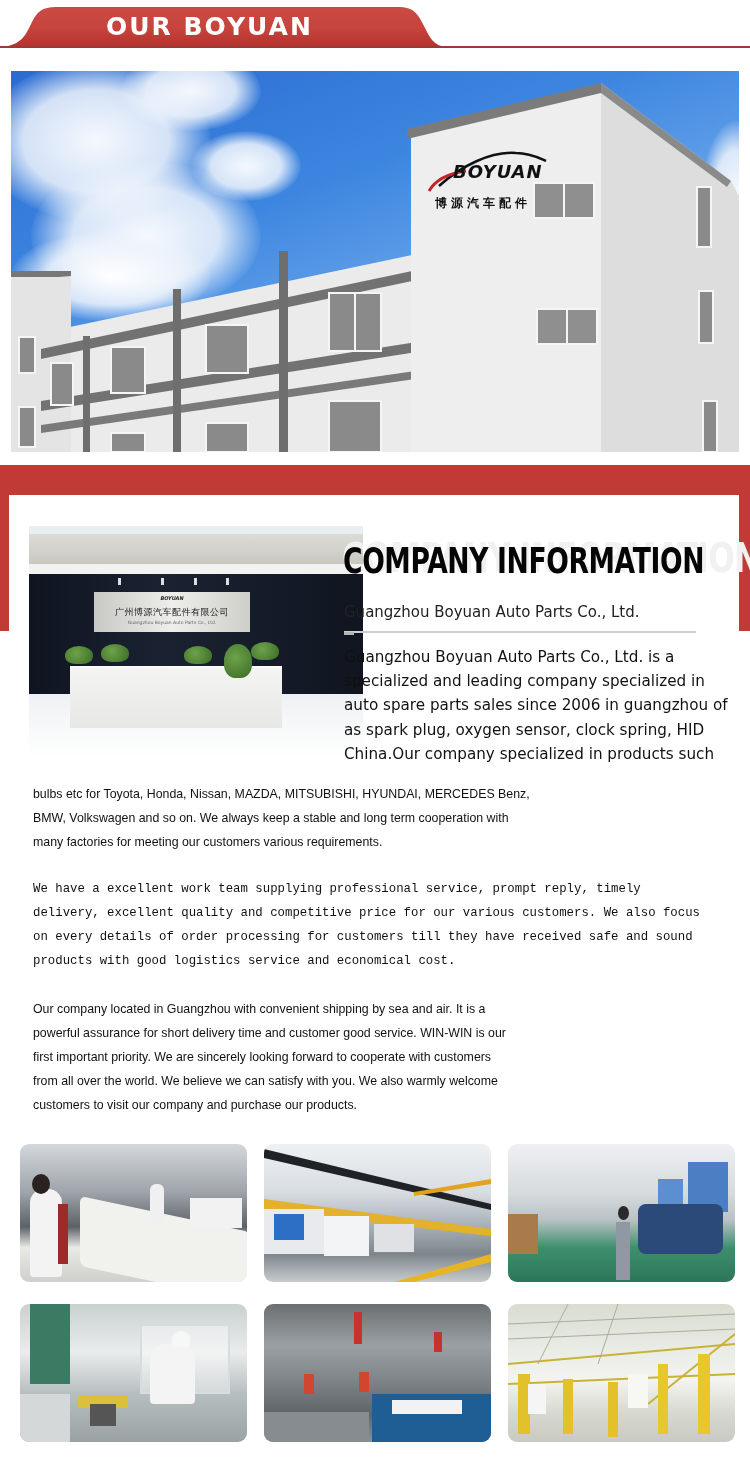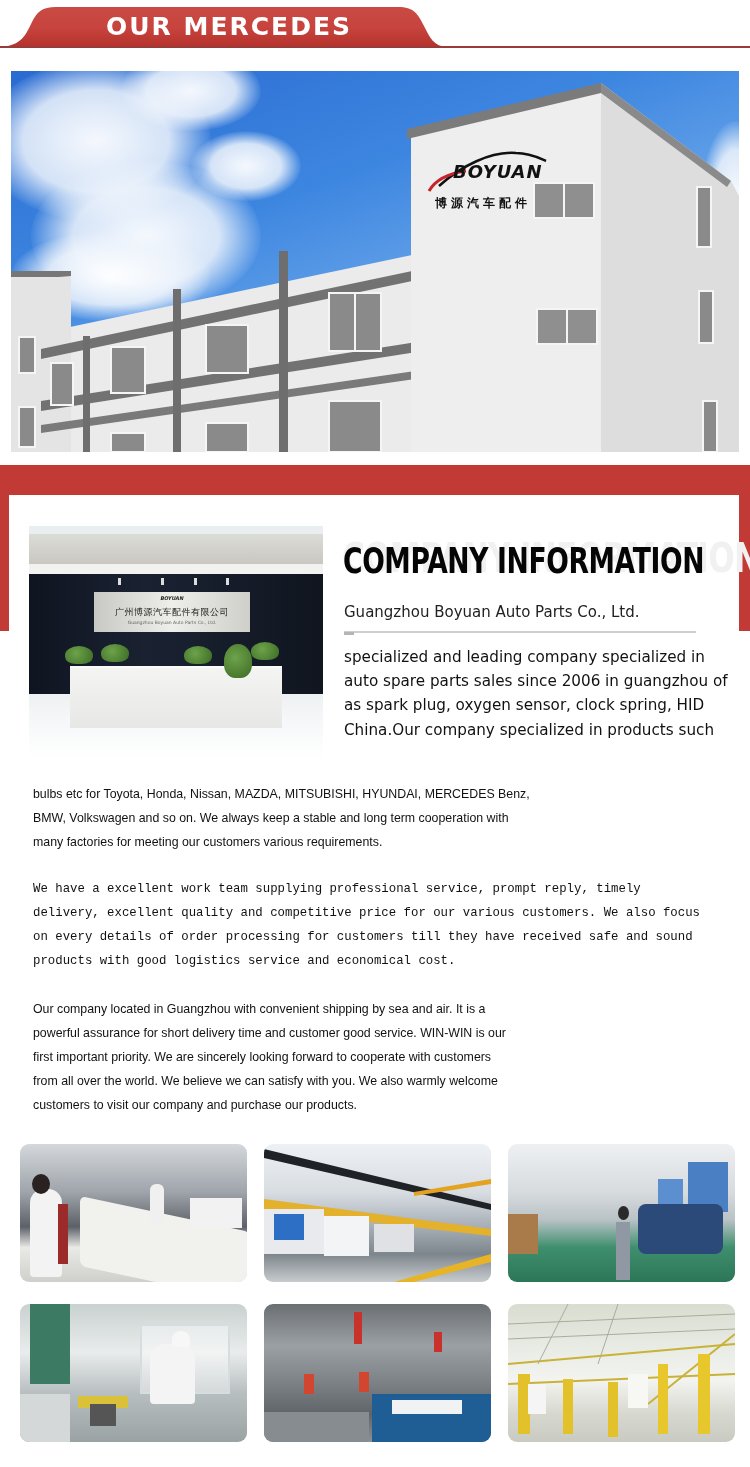--- a/index.html
+++ b/index.html
@@ -23,21 +23,21 @@
   .bld-low { position: absolute; left: 0; top: 200px; width: 60px; height: 181px; background: #e6e6e6; border-top: 6px solid #777; }
   .logo-wrap { position: absolute; left: 420px; top: 80px; width: 150px; height: 70px; }
   .logo-text { position: absolute; left: 22px; top: 10px; font-family: "DejaVu Sans", sans-serif; font-style: italic; font-weight: bold; font-size: 18px; color: #111; letter-spacing: 1px; }
   .logo-cn { position: absolute; left: 4px; top: 44px; font-family: "DejaVu Serif", serif; font-size: 12px; color: #111; letter-spacing: 4px; font-weight: bold; }
 
   
   .red-frame { position: absolute; left: 0; top: 465px; width: 750px; height: 166px; background: #c13a35; }
   .white-card { position: absolute; left: 9px; top: 495px; width: 730px; height: 972px; background: #fff; }
 
   
-  .reception { position: absolute; left: 29px; top: 526px; width: 294px; height: 232px; overflow: hidden; background: #e9eef1; }
+  .reception { position: absolute; left: 29px; top: 526px; width: 334px; height: 232px; overflow: hidden; background: #e9eef1; }
   .rc-ceiling { position: absolute; left: 0; top: 8px; width: 100%; height: 30px; background: linear-gradient(#dcdcd7, #c9c7c0); }
   .rc-ceiling2 { position: absolute; left: 0; top: 38px; width: 100%; height: 10px; background: #f2f2f0; }
   .rc-wall { position: absolute; left: 0; top: 48px; width: 100%; height: 120px; background: linear-gradient(90deg, #0f1420 0%, #1a2232 40%, #10151f 100%); }
   .rc-sign { position: absolute; left: 65px; top: 66px; width: 156px; height: 40px; background: linear-gradient(90deg, #c8c8c4, #eeeeea 50%, #cfcfca); }
   .rc-sign-cn { position: absolute; left: 0; top: 14px; width: 100%; text-align: center; font-size: 9px; color: #222; letter-spacing: 0.5px; }
   .rc-sign-en { position: absolute; left: 0; top: 28px; width: 100%; text-align: center; font-size: 4.5px; color: #666; }
   .rc-sign-logo { position: absolute; left: 0; top: 3px; width: 100%; text-align: center; font-size: 5px; font-style: italic; font-weight: bold; color: #222; }
   .rc-desk { position: absolute; left: 41px; top: 140px; width: 212px; height: 62px; background: linear-gradient(180deg, #f4f4f2, #e7e8e6); border-top: 2px solid #fafafa; }
   .rc-floor { position: absolute; left: 0; top: 168px; width: 100%; height: 64px; background: linear-gradient(180deg, #eef1f3, #ffffff); z-index: 0; }
   .plant { position: absolute; width: 28px; height: 18px; border-radius: 50% 50% 40% 40%; background: radial-gradient(circle at 40% 40%, #6ea24a, #3b6b25); }
@@ -79,21 +79,21 @@
     <defs>
       <linearGradient id="bg" x1="0" y1="0" x2="0" y2="1">
         <stop offset="0" stop-color="#c94a44"></stop>
         <stop offset="0.5" stop-color="#c8443e"></stop>
         <stop offset="1" stop-color="#b5322d"></stop>
       </linearGradient>
     </defs>
     <path d="M0,47 C22,46 26,34 32,22 C37,12 42,7 56,7 L398,7 C414,7 418,14 424,26 C430,38 434,46 446,47 Z" fill="url(#bg)"></path>
   </svg>
   <div class="banner-line"></div>
-  <div class="banner-title">OUR MERCEDES</div>
+  <div class="banner-title">OUR BOYUAN</div>
 </div>
 
 <div class="hero">
   <div class="sky"></div>
   <div class="cloud" style="left:-30px; top:-10px; width:230px; height:160px;"></div>
   <div class="cloud" style="left:20px; top:90px; width:230px; height:150px;"></div>
   <div class="cloud" style="left:110px; top:-20px; width:140px; height:80px;"></div>
   <div class="cloud" style="left:180px; top:60px; width:110px; height:70px;"></div>
   <div class="cloud" style="left:0px; top:160px; width:200px; height:90px;"></div>
   <div class="cloud" style="left:690px; top:50px; width:70px; height:160px;"></div>
@@ -170,20 +170,21 @@
   <div class="plant" style="left:222px; top:116px;"></div>
 </div>
 
 <div class="ci-ghost">COMPANY INFORMATION</div>
 <div class="ci-title">COMPANY INFORMATION</div>
 <div class="ci-sub">Guangzhou Boyuan Auto Parts Co., Ltd.</div>
 <div class="ci-rule"></div>
 <div class="ci-rule-accent"></div>
 
 <div class="para-right">
+  <span>Guangzhou Boyuan Auto Parts Co., Ltd. is a</span>
   <span>specialized and leading company specialized in</span>
   <span>auto spare parts sales since 2006 in guangzhou of</span>
   <span>as spark plug, oxygen sensor, clock spring, HID</span>
   <span>China.Our company specialized in products such</span>
 </div>
 
 <div class="para p1">
   <span>bulbs etc for Toyota, Honda, Nissan, MAZDA, MITSUBISHI, HYUNDAI, MERCEDES Benz,</span>
   <span>BMW, Volkswagen and so on. We always keep a stable and long term cooperation with</span>
   <span>many factories for meeting our customers various requirements.</span>

